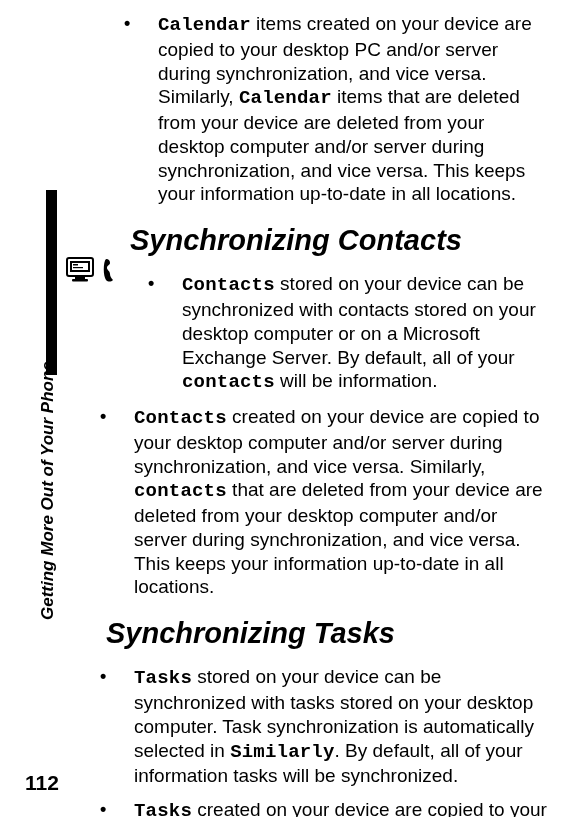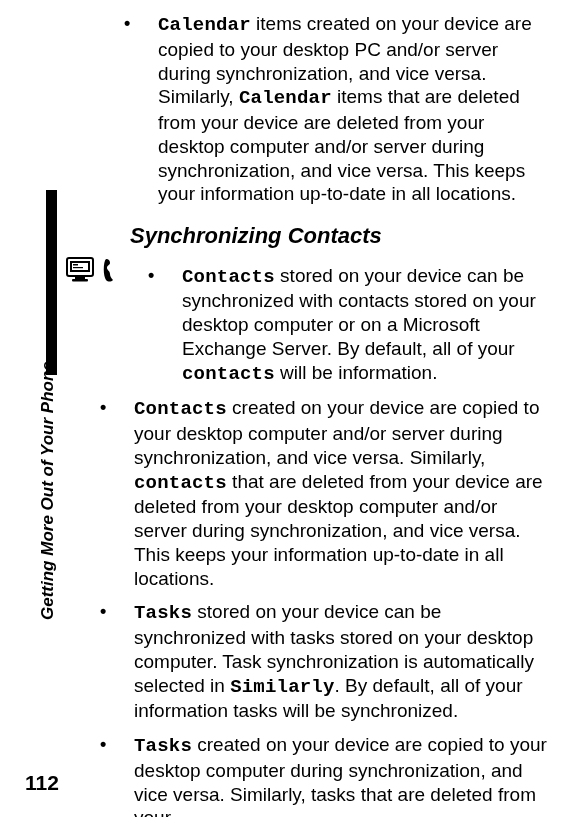--- a/index.html
+++ b/index.html
@@ -60,21 +60,21 @@
     flex: 0 0 34px;
     font-weight: bold;
     font-size: 18px;
   }
   .bullet .bcontent {
     flex: 1;
   }
   .heading {
     font-style: italic;
     font-weight: bold;
-    font-size: 22px;
+    font-size: 29px;
     margin: 16px 0 14px 6px;
   }
   .heading.h2 {
     margin-left: 30px;
   }
   .indented {
     margin-left: 24px;
   }
   .bold-term {
     font-family: Liberation Mono, monospace;
@@ -144,20 +144,21 @@
       </div>
     </div>
 
     <div class="bullet">
       <div class="dot">•</div>
       <div class="bcontent">
         <span class="bold-term">Contacts</span><span> created on your device are copied to your desktop computer and/or server during synchronization, and vice versa. Similarly, </span><span class="bold-term">contacts</span><span> that are deleted from your device are deleted from your desktop computer and/or server during synchronization, and vice versa. This keeps your information up-to-date in all locations.</span>
       </div>
     </div>
 
+    <div class="heading">Synchronizing Tasks</div>
 
     <div class="bullet">
       <div class="dot">•</div>
       <div class="bcontent">
         <span class="bold-term">Tasks</span><span> stored on your device can be synchronized with tasks stored on your desktop computer. Task synchronization is automatically selected in </span><span class="bold-term">Similarly</span><span>. By default, all of your information tasks will be synchronized.</span>
       </div>
     </div>
 
     <div class="bullet">
       <div class="dot">•</div>

